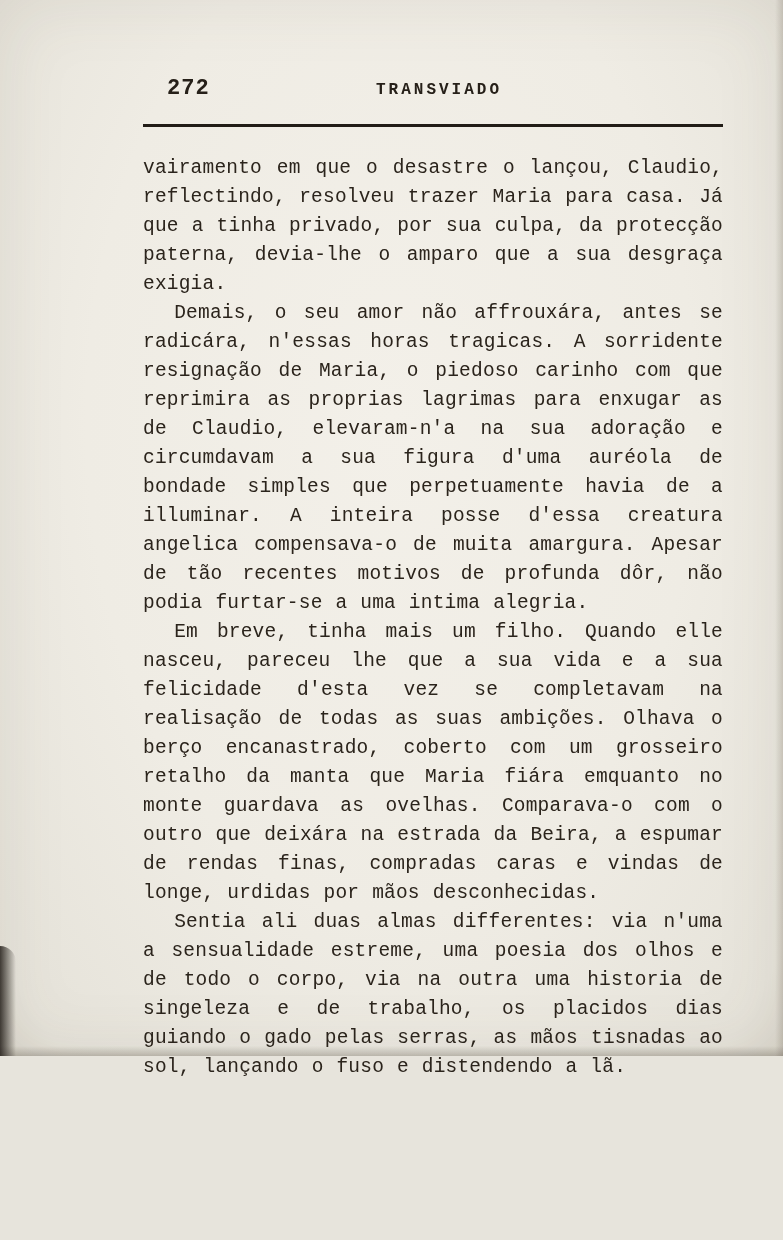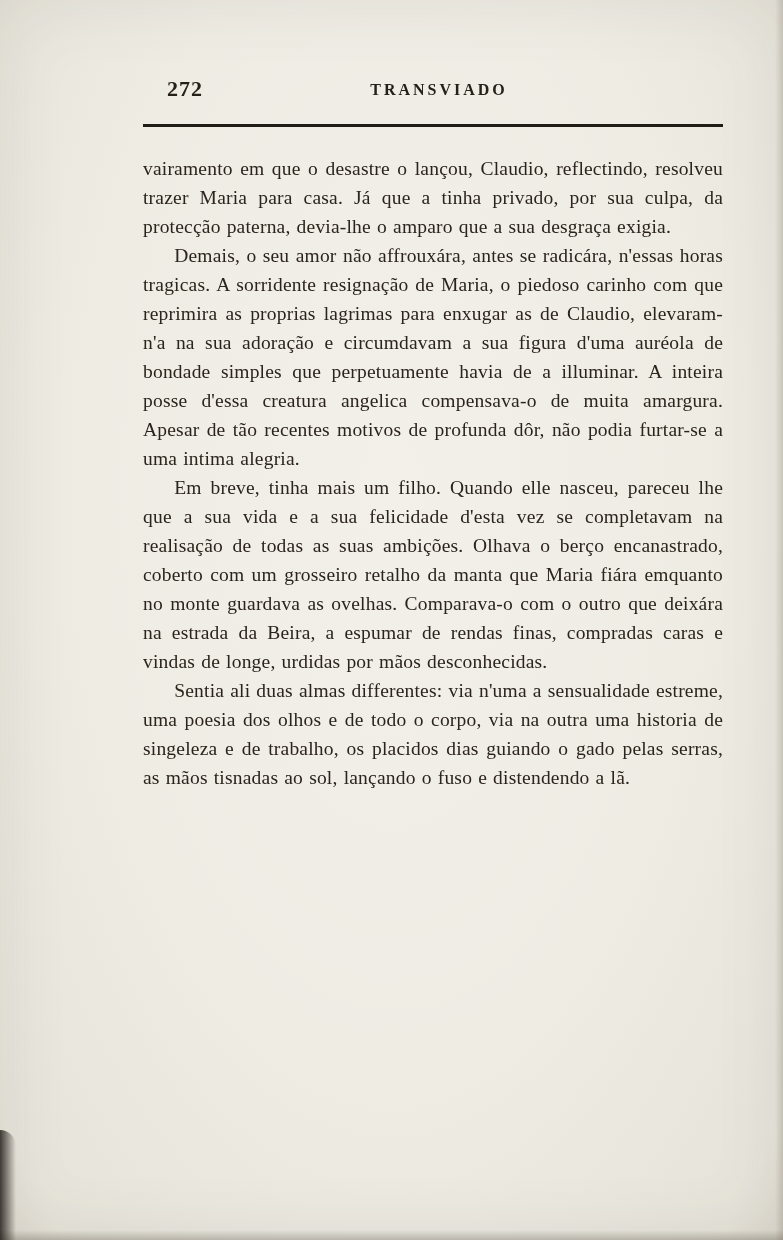--- a/index.html
+++ b/index.html
@@ -6,25 +6,25 @@
     margin: 0;
     padding: 0;
     width: 783px;
     height: 1240px;
     overflow: hidden;
     background: #e7e4dc;
   }
   .scan {
     position: relative;
     width: 783px;
-    height: 1240px;
+    height: 1056px;
     background:
       radial-gradient(ellipse at 50% 40%, #f3f0e9 0%, #efece4 55%, #e6e3da 92%, #ddd9cf 100%);
     box-shadow: inset 0 0 70px rgba(90, 80, 60, 0.10);
-    font-family: Liberation Serif, serif;
+    font-family: Liberation Mono, monospace;
     color: #2b241c;
   }
   
   .edge-bottom-left {
     position: absolute;
     left: 0;
     bottom: 0;
     width: 16px;
     height: 110px;
     background: linear-gradient(to right, rgba(35,30,25,0.85), rgba(35,30,25,0.0));

